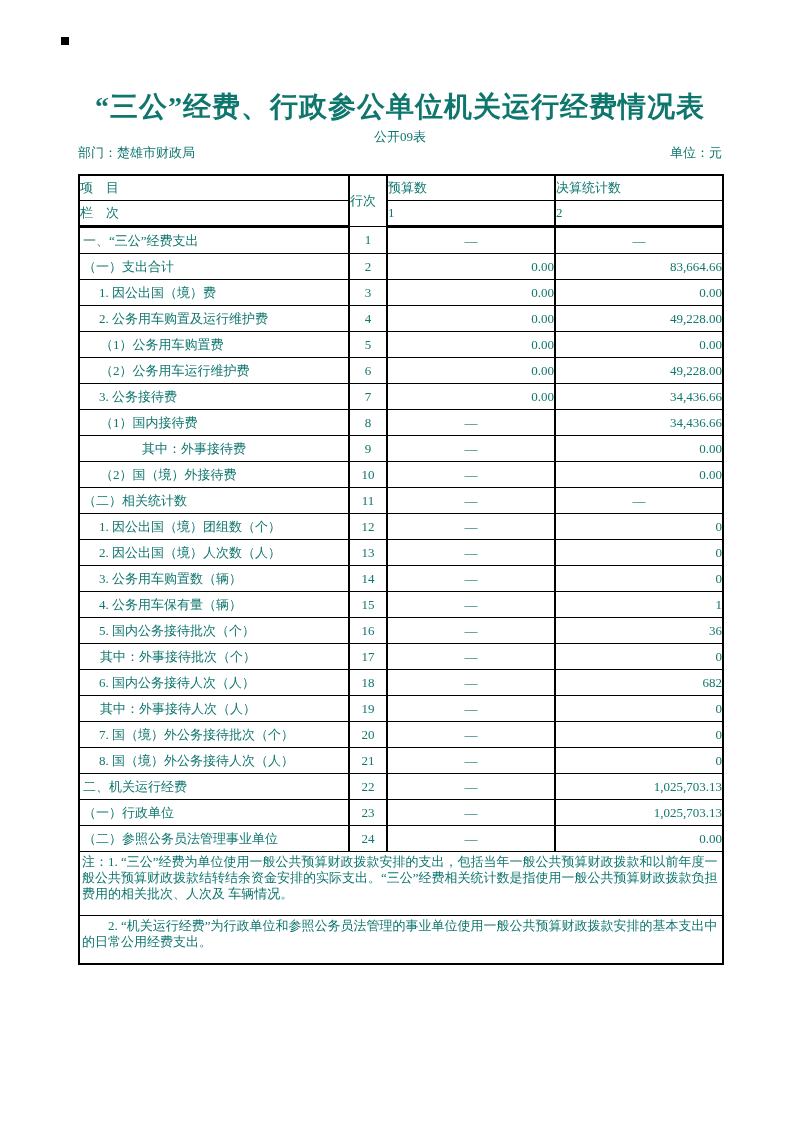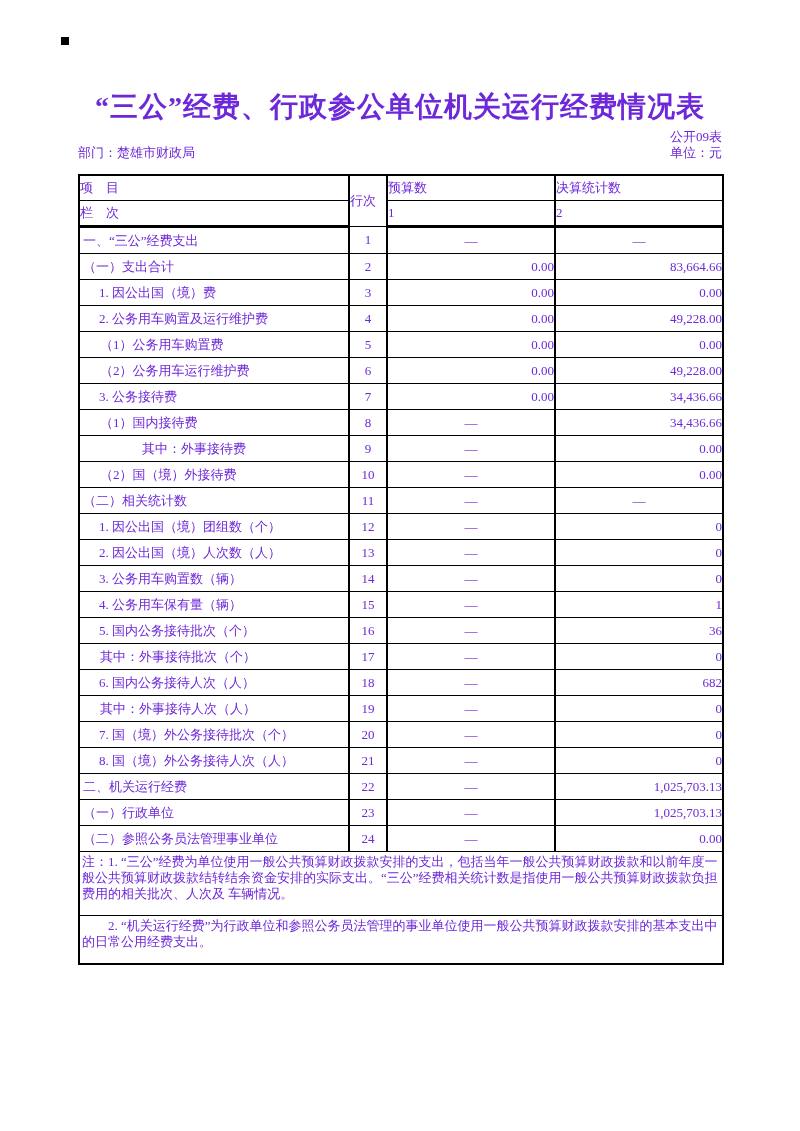--- a/index.html
+++ b/index.html
@@ -2,38 +2,38 @@
 <html><head>
 <meta charset="utf-8">
 <style>
   html,body { margin:0; padding:0; background:#e8e8e8; }
   .page {
     position:relative;
     width:800px; height:1131px;
     margin:0 auto;
     background:#ffffff;
     font-family:"Liberation Serif","DejaVu Serif",serif;
-    color:#6d28d9;
+    color:#0f766e;
     overflow:hidden;
   }
   .page-mark {
     position:absolute; left:61px; top:37px;
     width:8px; height:8px; background:#000;
   }
   .content { position:absolute; left:78px; top:0; width:644px; }
   .doc-title {
     margin:88px 0 0 0;
     text-align:center;
     font-family:"Liberation Serif","DejaVu Serif",serif;
     font-weight:bold;
     font-size:28px;
     letter-spacing:1px;
     white-space:nowrap;
   }
-  .form-code-line { text-align:right; font-size:13px; line-height:15px; margin-top:3px; }
+  .form-code-line { text-align:center; font-size:13px; line-height:15px; margin-top:3px; }
   .meta-line {
     display:flex; justify-content:space-between;
     font-size:13px; line-height:15px; margin:1px 0 14px 0;
   }
   table.main {
     border-collapse:collapse;
     width:644px;
     table-layout:fixed;
     border:2px solid #000;
   }

